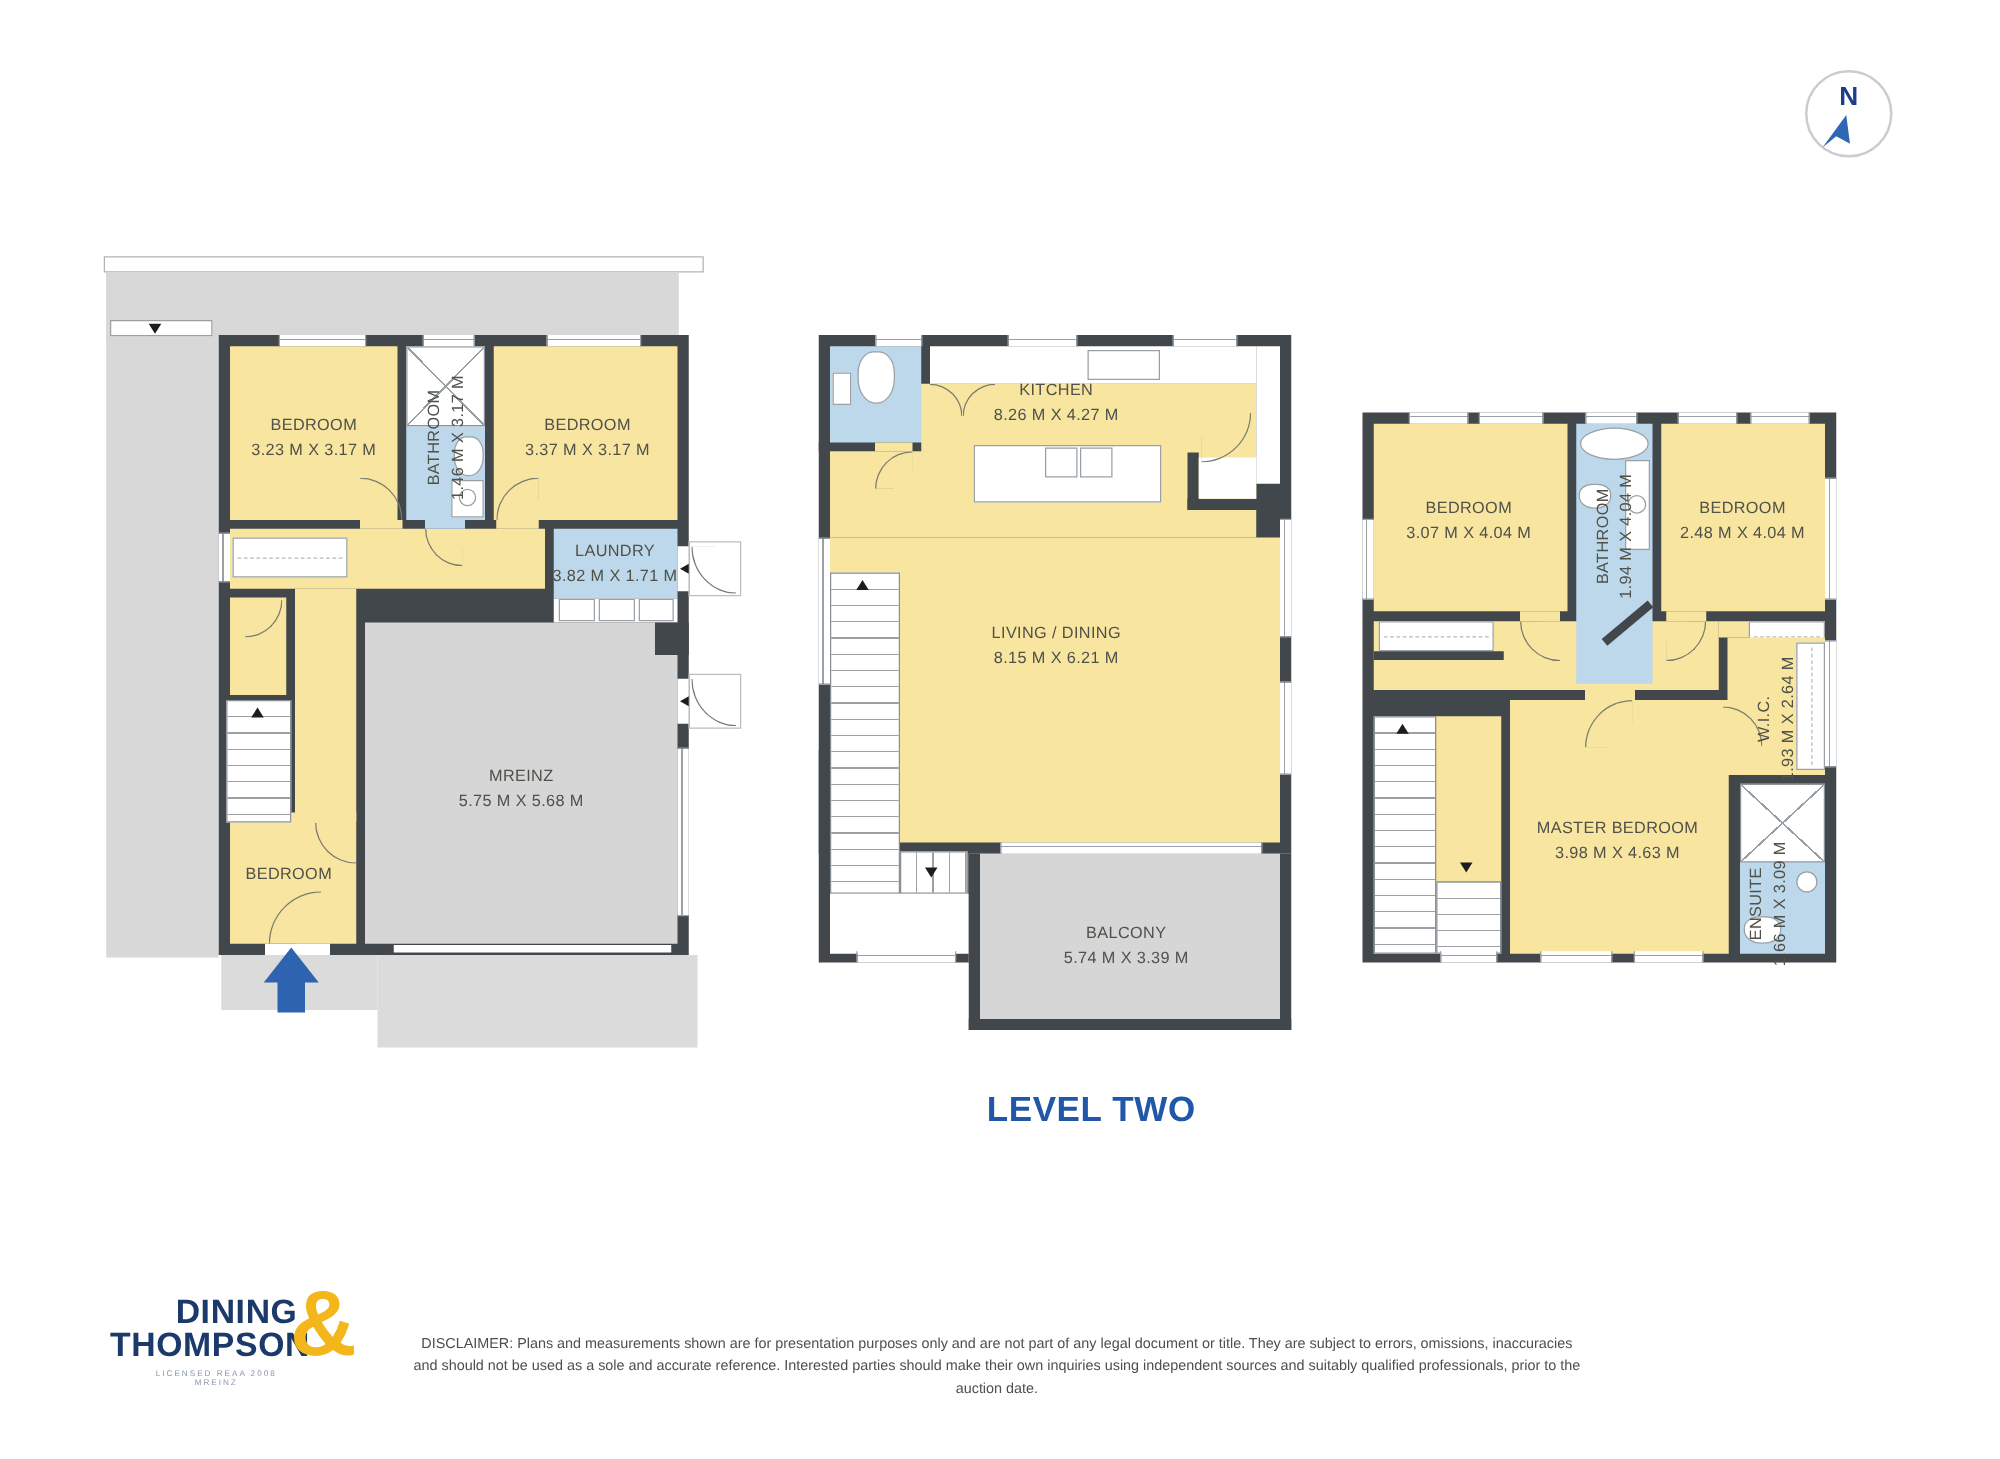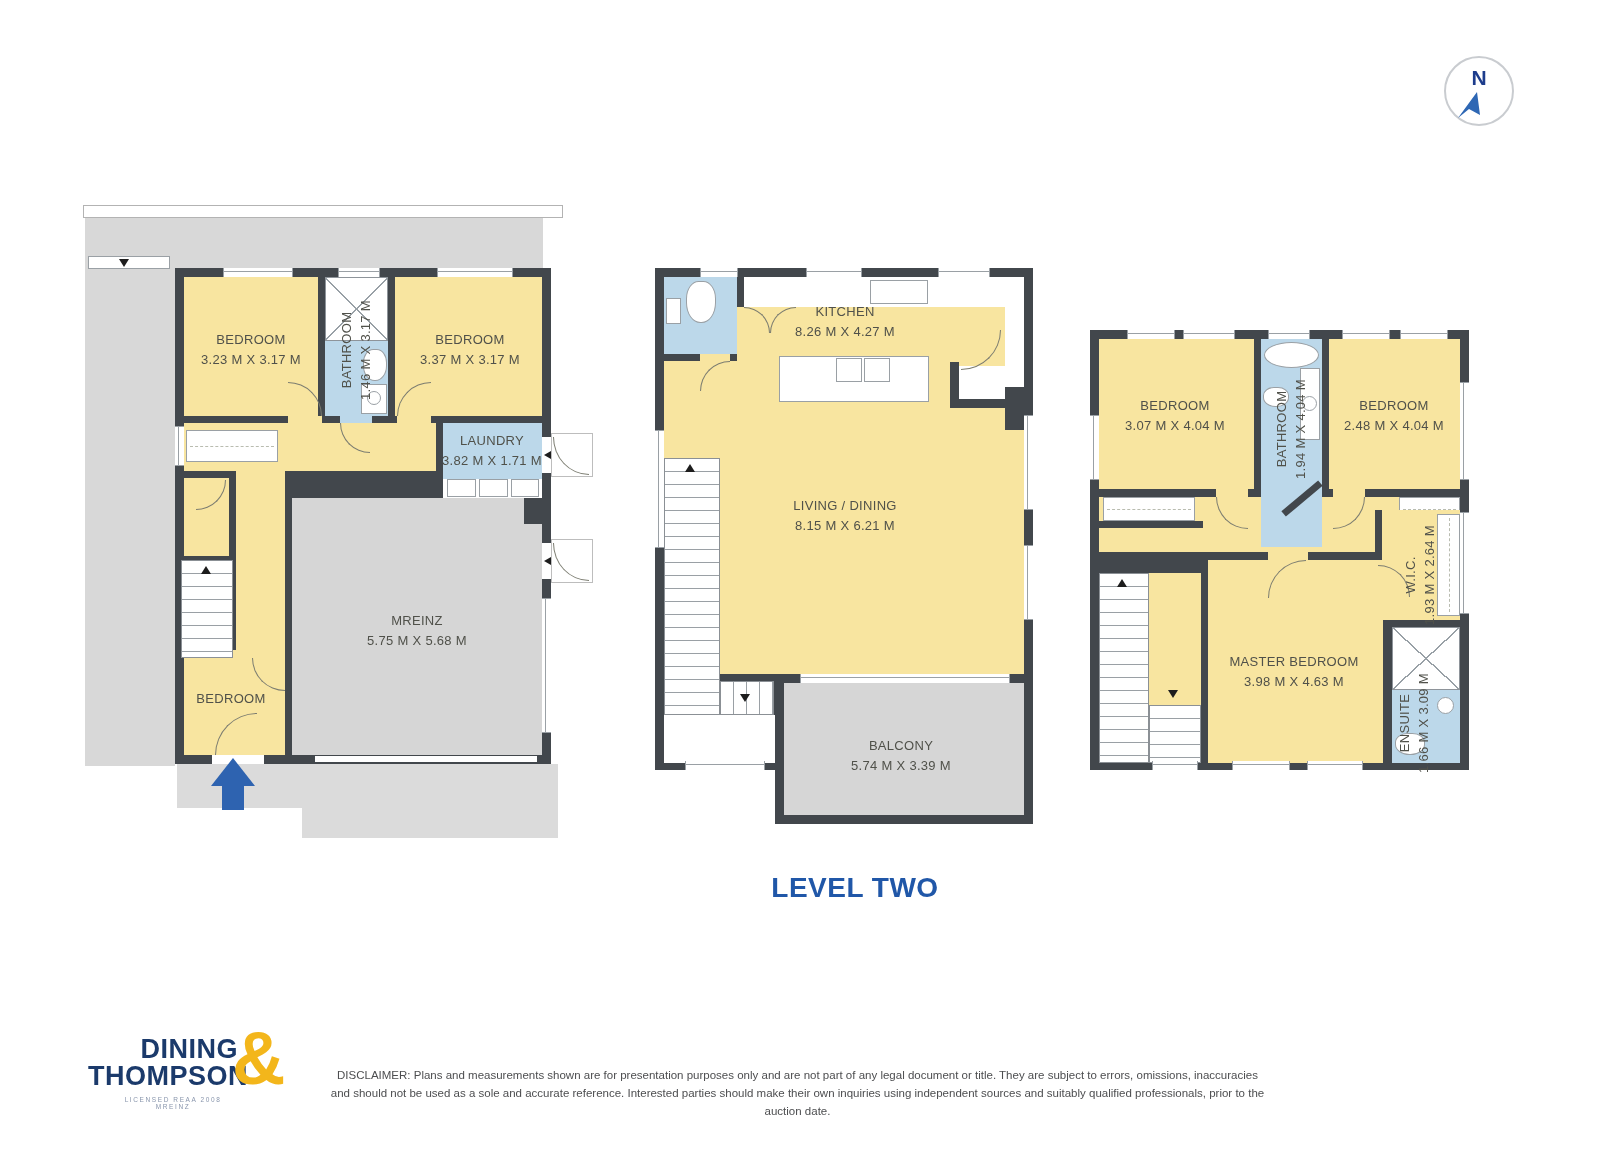--- a/index.html
+++ b/index.html
@@ -279,21 +279,21 @@
     <div>MASTER BEDROOM</div>
       <div>3.98 M X 4.63 M</div>
   </div>
   <div class="vwrap" style="left:1354px;top:702px;">
     <div class="label">
         <div>ENSUITE</div>
         <div>1.66 M X 3.09 M</div>
       </div>
   </div>
 
-  <div class="lvl" style="left:730px;top:872px;width:250px;">LEVEL TWO</div>
+  <div class="lvl" style="left:748px;top:872px;width:250px;">LEVEL TWO</div>
 
   <div class="abs" style="left:1444px;top:56px;width:66px;height:66px;border:2px solid #C9CCD0;border-radius:50%;background:#fff;">
     <div style="position:absolute;left:0;right:0;top:8px;text-align:center;font-size:21px;font-weight:800;color:#1D3C8C;">N</div>
     <svg width="30" height="30" style="position:absolute;left:10px;top:32px;">
       <polygon points="21,2 2,28 13,19 24,25" fill="#2E67B4"></polygon>
     </svg>
   </div>
 
   <div class="abs" style="left:88px;top:1036px;width:150px;height:70px;">
     <div style="text-align:right;font-size:27px;font-weight:800;color:#1B3A6B;letter-spacing:.5px;line-height:1;">DINING</div>

